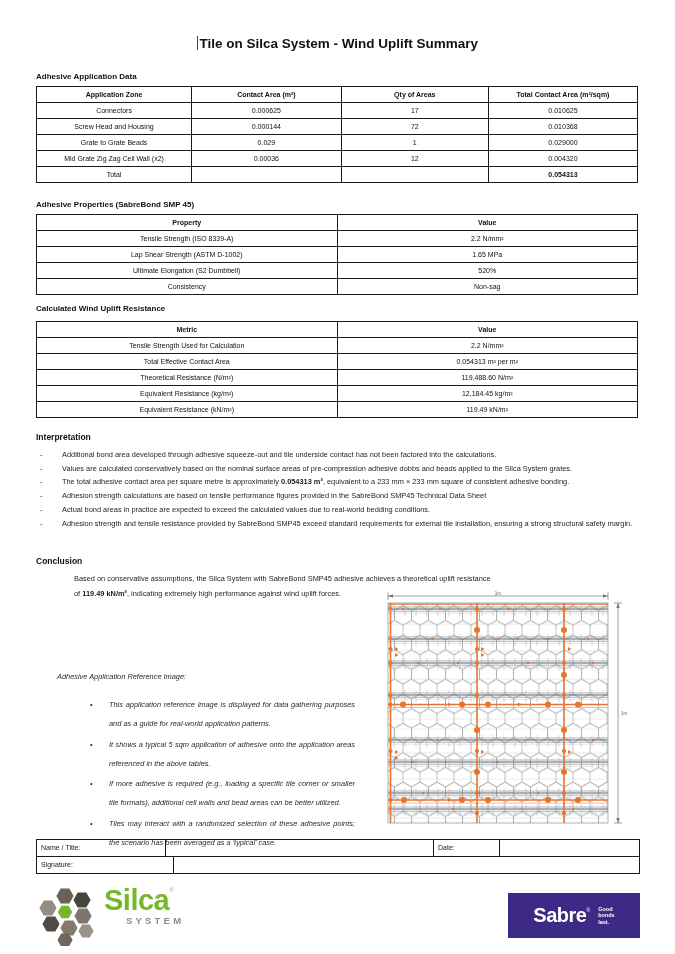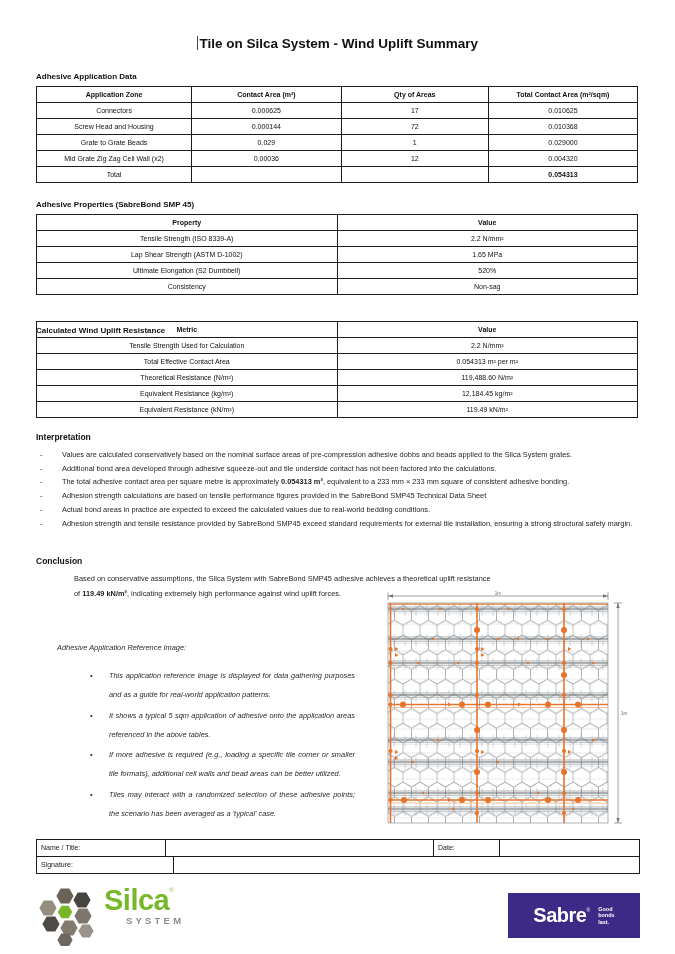--- a/index.html
+++ b/index.html
@@ -25,21 +25,21 @@
   
   .body-txt{font-size:7.4px;color:#1d1d1d;}
   .ibullet{position:relative;padding-left:26px;line-height:13.2px;text-align:left;margin-bottom:0.5px;}
   .ibullet::before{content:"-";position:absolute;left:4px;top:0;}
   .bold{font-weight:bold;}
 
   
   .conc-line{line-height:15px;}
 
   
-  .ref-block{left:57px;top:643px;width:314px;font-style:italic;font-size:7.4px;color:#2a2a2a;}
+  .ref-block{left:57px;top:672px;width:314px;font-style:italic;font-size:7.4px;color:#2a2a2a;}
   .ref-h{margin-bottom:14px;}
   .refbullet{position:relative;margin-left:52px;width:246px;line-height:19px;text-align:justify;
         margin-bottom:1.5px;}
   .refbullet::before{content:"\2022";position:absolute;left:-19px;top:0;font-style:normal;}
 
   
   .sig{left:36px;top:839px;width:602px;border:1px solid #1c1c1c;font-size:7px;}
   .sig-r1{display:grid;grid-template-columns:129px 268px 66px 137px;border-bottom:1px solid #1c1c1c;}
   .sig-r2{display:grid;grid-template-columns:137px 463px;}
   .sig-cell{height:16px;line-height:16px;padding-left:4px;border-right:1px solid #1c1c1c;overflow:hidden;}
@@ -149,21 +149,21 @@
             <td>520%</td>
           </tr>
           <tr>
             <td>Consistency</td>
             <td>Non-sag</td>
           </tr>
         </tbody>
       </table>
   </div>
 
-  <div class="abs sec-h" style="left:36px;top:326px;">Calculated Wind Uplift Resistance</div>
+  <div class="abs sec-h" style="left:36px;top:304px;">Calculated Wind Uplift Resistance</div>
   <div class="abs tblwrap" style="top:321px;">
     <table class="tbl tbl-res">
       <colgroup>
           <col style="width:50%">
           <col style="width:50%">
         </colgroup>
     <thead>
           <tr>
             <th>Metric</th>
             <th>Value</th>
@@ -189,22 +189,22 @@
           <tr>
             <td>Equivalent Resistance (kN/m²)</td>
             <td>119.49 kN/m²</td>
           </tr>
         </tbody>
       </table>
   </div>
 
   <div class="abs sec-h" style="left:36px;top:432px;font-size:8.5px;">Interpretation</div>
   <div class="abs body-txt" style="left:36px;top:448px;width:602px;">
+    <div class="ibullet">Additional bond area developed through adhesive squeeze-out and tile underside contact has not been factored into the calculations.</div>
     <div class="ibullet">Values are calculated conservatively based on the nominal surface areas of pre-compression adhesive dobbs and beads applied to the Silca System grates.</div>
-    <div class="ibullet">Additional bond area developed through adhesive squeeze-out and tile underside contact has not been factored into the calculations.</div>
     <div class="ibullet"><span>The total adhesive contact area per square metre is approximately </span><span class="bold">0.054313 m²</span><span>, equivalent to a 233 mm × 233 mm square of consistent adhesive bonding.</span></div>
     <div class="ibullet">Adhesion strength calculations are based on tensile performance figures provided in the SabreBond SMP45 Technical Data Sheet</div>
     <div class="ibullet">Actual bond areas in practice are expected to exceed the calculated values due to real-world bedding conditions.</div>
     <div class="ibullet">Adhesion strength and tensile resistance provided by SabreBond SMP45 exceed standard requirements for external tile installation, ensuring a strong structural safety margin.</div>
   </div>
 
   <div class="abs sec-h" style="left:36px;top:556px;font-size:8.5px;">Conclusion</div>
   <div class="abs body-txt" style="left:36px;top:571px;width:560px;margin-left:38px;">
     <div class="conc-line">Based on conservative assumptions, the Silca System with SabreBond SMP45 adhesive achieves a theoretical uplift resistance</div>
     <div class="conc-line"><span>of </span><span class="bold">119.49 kN/m²</span><span>, indicating extremely high performance against wind uplift forces.</span></div>

